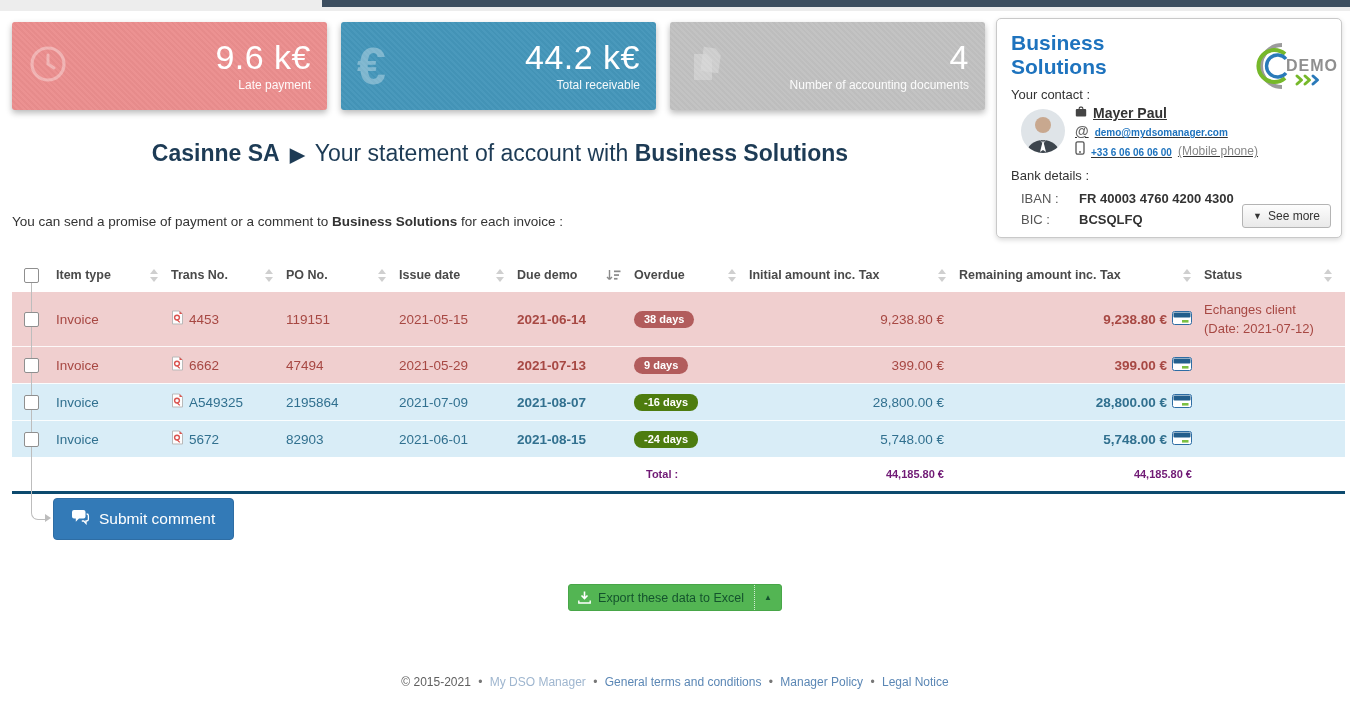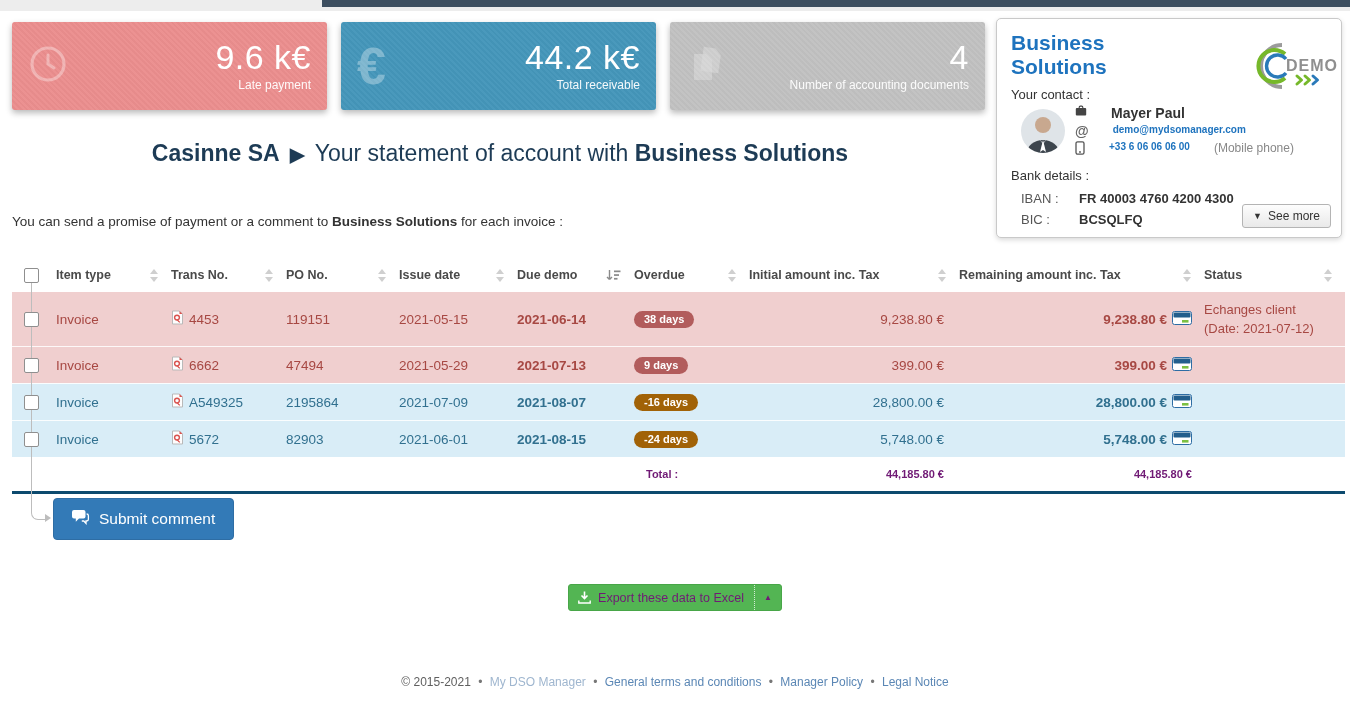--- a/index.html
+++ b/index.html
@@ -27,21 +27,21 @@
   
   .panel{position:absolute;top:18px;right:8px;width:346px;height:220px;background:#fff;
          border:1px solid #c9c9c9;border-radius:5px;box-shadow:0 2px 5px rgba(0,0,0,.15);
          padding:12px 14px;box-sizing:border-box;font-size:13px;color:#333;}
   .panel-title{color:#1e73be;font-weight:bold;font-size:21px;line-height:1.15;width:160px;}
   .panel-logo{position:absolute;top:20px;right:4px;}
   .contact-label{margin-top:8px;}
   .contact-flex{display:flex;margin-top:3px;}
   .avatar-wrap{margin:4px 10px 0 10px;}
   .contact-lines{display:flex;flex-direction:column;gap:3px;}
-  .contact-line{display:flex;align-items:flex-start;gap:24px;}
+  .contact-line{display:flex;align-items:flex-end;gap:6px;text-decoration:underline;}
   .contact-name{font-weight:bold;font-size:14px;color:#333;}
   .at-glyph{color:#666;font-weight:bold;font-size:14px;line-height:1;}
   .blue-link{color:#1e73be;font-weight:bold;text-decoration:none;font-size:10px;}
   .phone-note{color:#888;font-size:12px;font-weight:normal;}
   .bank-label{margin-top:10px;}
   .bank-grid{display:grid;grid-template-columns:58px auto;row-gap:6px;margin:8px 0 0 10px;}
   .bank-key{color:#555;}
   .bank-val{font-weight:bold;color:#333;}
   .see-more{position:absolute;right:10px;bottom:9px;border:1px solid #b4b4b4;border-radius:3px;
             background:linear-gradient(#fdfdfd,#e9e9e9);font-size:12px;color:#333;
@@ -71,21 +71,21 @@
   .row-h54{height:54px;}
   .row-h36{height:36px;}
   .cell-check{display:flex;align-items:center;}
   .chk{appearance:none;-webkit-appearance:none;width:15px;height:15px;border:1px solid #8f8f8f;
        border-radius:2px;background:#fff;margin:0 0 0 12px;position:relative;z-index:6;cursor:pointer;}
   .trans-cell{display:flex;align-items:center;gap:5px;}
   .bold{font-weight:bold;}
   .badge{display:inline-block;color:#fff;font-size:11px;font-weight:bold;border-radius:10px;
          padding:3px 10px;line-height:1;}
   .badge-late{background:#b25c5c;}
-  .badge-current{background:#a16207;}
+  .badge-current{background:#4d7c0f;border-radius:8px;}
   .c-amt{text-align:right;padding-right:15px;}
   .c-rem{display:flex;justify-content:flex-end;align-items:center;gap:5px;padding-right:12px;}
   .c-status{font-size:13px;line-height:1.5;}
   .status-sub{font-weight:normal;}
   .trow{height:34px;border-bottom:3px solid #0c4a6e;color:#701a75;font-size:11px;}
   .trow .total-label{font-weight:bold;padding-left:12px;}
   .trow .c-amt,.trow .c-rem{font-weight:bold;}
 
   
   .treeline-v{position:absolute;left:31px;top:276px;width:1px;height:230px;background:#bdbdbd;z-index:5;}
@@ -95,21 +95,21 @@
   .treeline-arrow{position:absolute;left:45px;top:514px;width:0;height:0;z-index:5;
                   border-top:4px solid transparent;border-bottom:4px solid transparent;
                   border-left:6px solid #bdbdbd;}
 
   
   .submit-btn{position:absolute;left:53px;top:498px;height:42px;background:#337ab7;
               border:1px solid #2e6da4;border-radius:4px;color:#fff;font-size:15.5px;
               display:flex;align-items:center;gap:9px;padding:0 18px;cursor:pointer;
               font-family:"Liberation Sans",sans-serif;}
   .export-wrap{position:absolute;top:584px;left:0;width:1350px;display:flex;justify-content:center;}
-  .export-btn{height:27px;background:#53b553;border:1px solid #48a648;border-radius:3px;color:#701a75;
+  .export-btn{height:27px;background:#53b553;border:1px solid #48a648;border-radius:3px;color:#14532d;
               font-size:12.5px;display:flex;align-items:center;padding:0 9px;cursor:pointer;
               font-family:"Liberation Sans",sans-serif;}
   .export-btn .dl{margin-right:7px;display:flex;}
   .export-sep{align-self:stretch;border-left:1px dotted rgba(255,255,255,.75);margin:0 9px 0 10px;}
   .export-caret{font-size:8px;line-height:1;}
 
   
   .footer{position:absolute;top:675px;left:0;width:1350px;text-align:center;font-size:12px;color:#5f5f5f;}
   .footer a{text-decoration:none;}
   .f-muted{color:#9fb6cf;}

